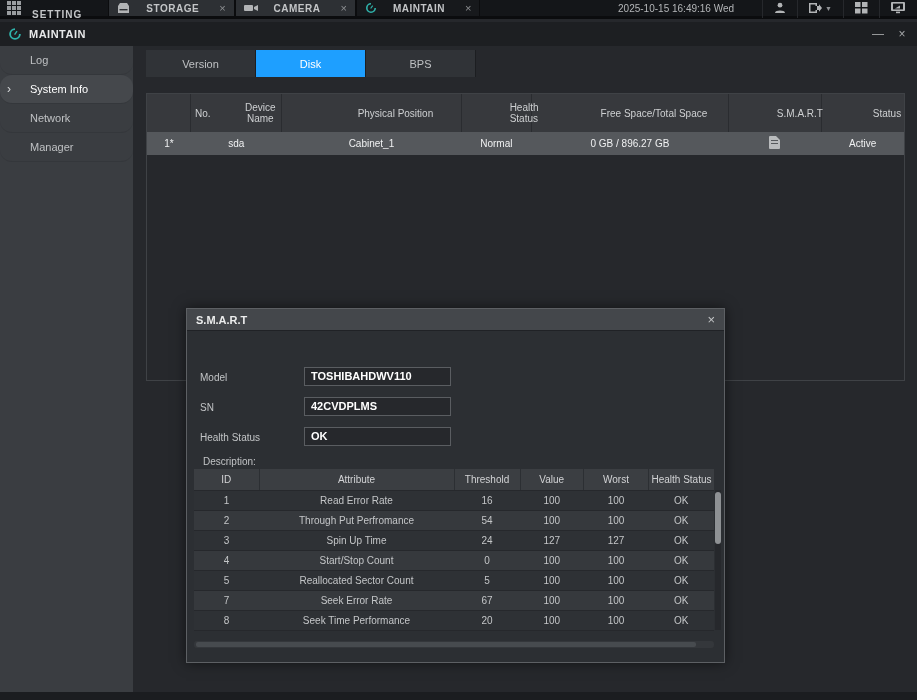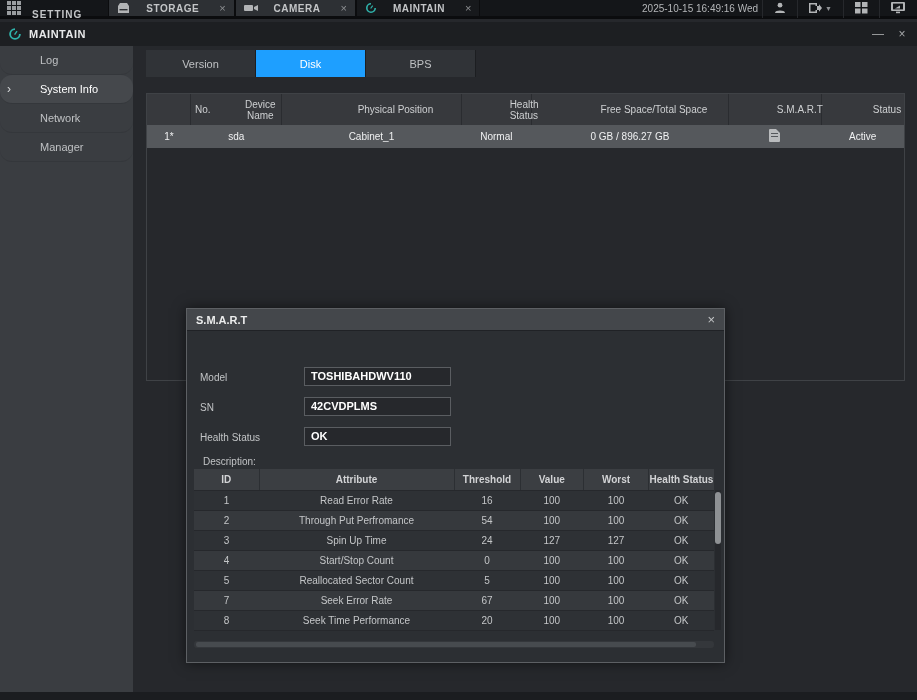--- a/index.html
+++ b/index.html
@@ -12,65 +12,65 @@
   .grid-icon { display:grid; grid-template-columns:repeat(3,4px); grid-template-rows:repeat(3,4px); gap:1px; }
   .grid-icon span { background:#9a9da0; }
   .home-tab { display:flex; align-items:center; padding:12px 26px 0 4px; }
   .home-tab .lbl { font-size:10px; font-weight:bold; letter-spacing:1px; color:#c3c5c7; }
   .top-tab { display:flex; align-items:center; gap:16px; padding:0 8px; background:#2d3034; border-left:1px solid #0b0c0e; border-right:1px solid #0b0c0e; min-width:74px; cursor:pointer; }
   .top-tab.active { background:#17191c; }
   .top-tab .lbl { font-size:10px; font-weight:bold; letter-spacing:0.5px; color:#c3c5c7; }
   .top-tab .x { font-size:11px; color:#8e9093; margin-left:4px; }
   .top-tab svg { display:block; }
   .topbar-right { margin-left:auto; display:flex; align-items:center; }
-  .clock { font-size:10px; color:#b4b6b8; margin-right:4px; }
+  .clock { font-size:10px; color:#b4b6b8; margin-right:28px; }
   .tb-icon { padding:0 11px; height:19px; display:flex; align-items:center; border-left:1px solid #26282c; cursor:pointer; }
   .tb-icon svg { display:block; }
   .caret { font-size:7px; color:#8e9093; margin-left:3px; }
 
   
   .win-titlebar { position:absolute; left:0; top:22px; width:917px; height:24px; background:#1d1f22; display:flex; align-items:center; padding:0 8px; }
   .win-titlebar .title { font-size:11px; font-weight:bold; color:#e8e9ea; letter-spacing:0.5px; margin-left:7px; }
   .win-controls { margin-left:auto; display:flex; gap:10px; align-items:center; }
   .win-btn { color:#a5a7a9; font-size:12px; width:14px; text-align:center; cursor:pointer; }
 
   
   .sidebar { position:absolute; left:0; top:46px; width:133px; height:646px; background:#3a3d41; }
-  .side-item { height:29px; display:flex; align-items:center; padding-left:40px; font-size:11px; color:#bfc1c3; border-bottom:1px solid #34373b; position:relative; cursor:pointer;border-radius:12px; }
+  .side-item { height:29px; display:flex; align-items:center; padding-left:30px; font-size:11px; color:#bfc1c3; border-bottom:1px solid #34373b; position:relative; cursor:pointer;border-radius:12px; }
   .side-item.selected { background:#45484c; color:#ffffff; }
   .side-item.selected .arrow { position:absolute; left:7px; top:50%; transform:translateY(-50%); font-size:12px; color:#d6d8da; }
 
   
   .content { position:absolute; left:133px; top:46px; width:784px; height:646px; background:#26282c; }
   .tabs { position:absolute; left:13px; top:4px; display:flex; }
   .tab { width:110px; height:27px; display:flex; align-items:center; justify-content:center; background:#303337; color:#bfc1c3; font-size:11px; border-right:1px solid #1c1e21; cursor:pointer; }
   .tab.active { background:#1e9fff; color:#ffffff; }
 
   .panel { position:absolute; left:13px; top:47px; width:759px; height:288px; border:1px solid #3f4246; }
   table.disk { width:100%; border-collapse:collapse; table-layout:fixed; }
-  table.disk th { height:31px; background:#37393d; color:#ced0d2; font-size:10px; font-weight:normal; border-right:1px solid #2a2c30;padding-left:48px; }
+  table.disk th { height:38px; background:#37393d; color:#ced0d2; font-size:10px; font-weight:normal; border-right:1px solid #2a2c30;padding-left:48px; }
   table.disk th:last-child { border-right:none; }
   table.disk td { height:23px; background:#55585c; color:#f0f1f2; font-size:10px; text-align:center; }
   .doc-icon { display:inline-block; width:11px; height:13px; background:#b9bbbd; position:relative; border-radius:1px; }
   .doc-icon:before { content:""; position:absolute; right:-1px; top:-1px; border:3px solid #55585c; border-left-color:transparent; border-bottom-color:transparent; }
   .doc-icon:after { content:""; position:absolute; left:2px; top:4px; width:7px; height:1px; background:#55585c; box-shadow:0 3px 0 #55585c; }
 
   
   .dialog { position:absolute; left:186px; top:308px; width:539px; height:355px; background:#2c2f33; border:1px solid #5d6064; box-shadow:0 0 12px rgba(0,0,0,0.55); }
   .dlg-titlebar { height:22px; background:#44474b; display:flex; align-items:center; padding:0 9px; border-bottom:1px solid #202226; }
   .dlg-titlebar .t { font-size:11px; font-weight:bold; color:#eceded; }
   .dlg-close { margin-left:auto; color:#c3c5c7; font-size:13px; cursor:pointer; }
   .field { position:absolute; left:0; width:100%; height:19px; }
   .field .flabel { position:absolute; left:13px; top:50%; transform:translateY(-50%); font-size:10px; color:#c2c4c6; }
   .field .fvalue { position:absolute; left:117px; top:0; width:147px; height:19px; background:#26282c; border:1px solid #5a5d61; color:#ffffff; font-size:11px; font-weight:bold; line-height:17px; padding-left:6px; }
   .desc-label { position:absolute; left:16px; top:147px; font-size:10px; color:#c2c4c6; }
 
   .smart-table { position:absolute; left:7px; top:160px; width:520px; }
   table.smart { width:100%; border-collapse:collapse; table-layout:fixed; }
-  table.smart th { height:21px; background:#3b3e42; color:#d2d3d5; font-size:10px; font-weight:bold; border-right:1px solid #2c2f33; border-bottom:1px solid #26282c; }
+  table.smart th { height:21px; background:#3b3e42; color:#d2d3d5; font-size:10px; font-weight:normal; border-right:1px solid #2c2f33; border-bottom:1px solid #26282c; }
   table.smart th:last-child { border-right:none; }
   table.smart td { height:20px; font-size:10px; color:#c4c6c8; text-align:center; }
   table.smart tbody tr:nth-child(odd)  td { background:#2e3135; }
   table.smart tbody tr:nth-child(even) td { background:#36393d; }
   table.smart tbody tr { border-bottom:1px solid #26282c; }
 
   .vscroll { position:absolute; right:-7px; top:21px; width:6px; height:140px; background:#26282c; }
   .vscroll .thumb { position:absolute; top:2px; left:0; width:6px; height:52px; background:#8e9194; border-radius:3px; }
   .hscroll { position:absolute; left:7px; top:332px; width:520px; height:7px; background:#34373b; border-radius:3px; }
   .hscroll .thumb { position:absolute; left:2px; top:1px; width:500px; height:5px; background:#474b4f; border-radius:2px; }

